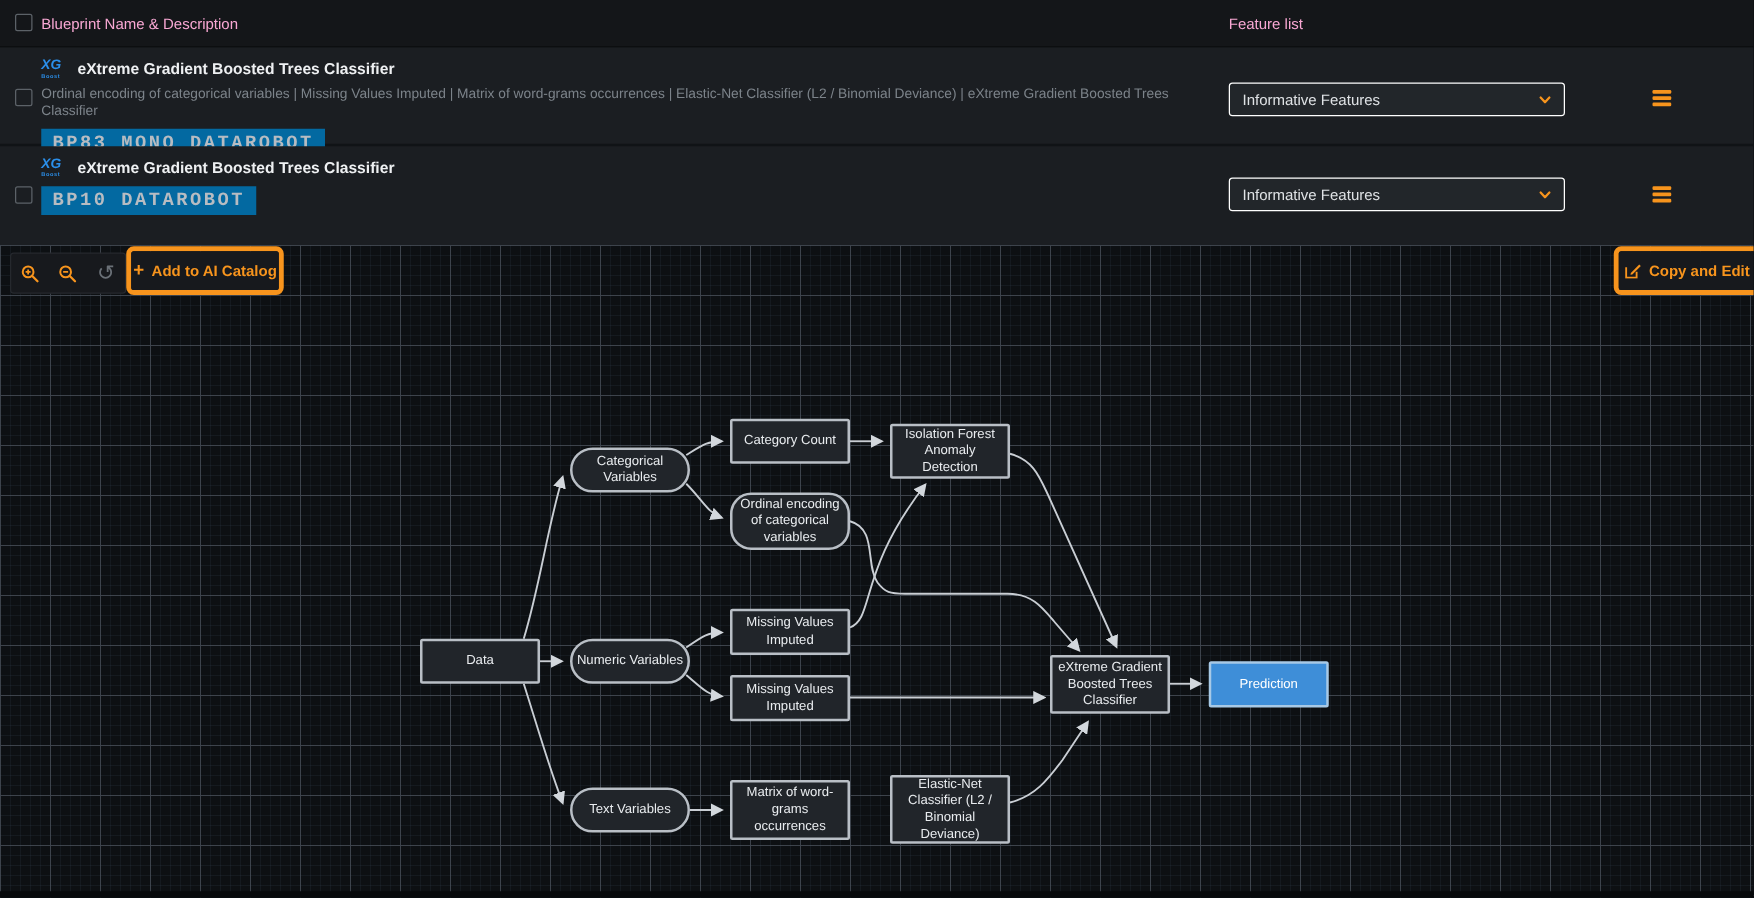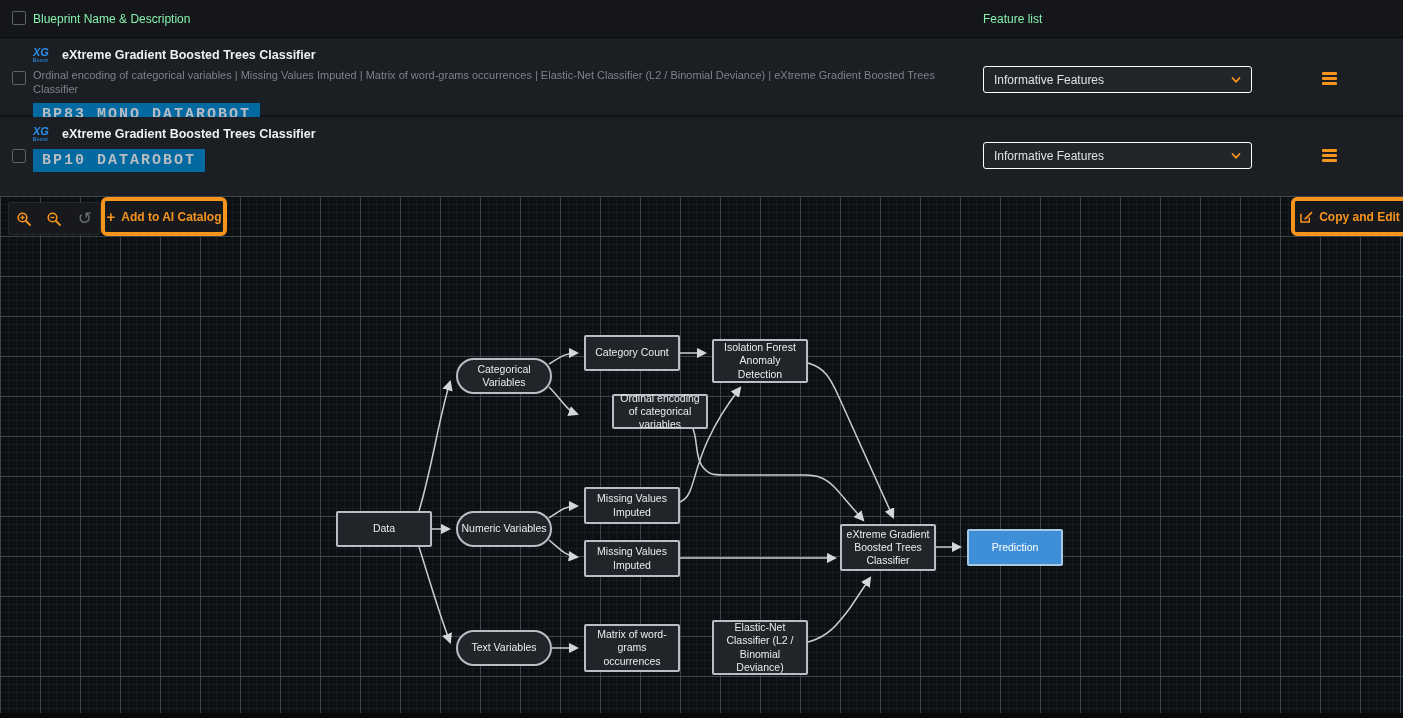--- a/index.html
+++ b/index.html
@@ -1,20 +1,20 @@
 <!DOCTYPE html>
 <html><head>
 <meta charset="utf-8">
 <style>
   html,body{margin:0;padding:0;background:#0b0d10;font-family:"Liberation Sans",sans-serif;}
   #app{position:relative;width:1403px;height:718px;overflow:hidden;background:#101316;}
 
   
   .thead{position:absolute;left:0;top:0;width:1403px;height:37px;background:#141619;border-bottom:1px solid #0a0c0e;}
-  .th{position:absolute;top:0;height:37px;display:flex;align-items:center;color:#86efac;font-size:12px;}
+  .th{position:absolute;top:0;height:37px;display:flex;align-items:center;color:#f9a8d4;font-size:12px;}
   .row{position:absolute;left:0;width:1403px;background:#1b1e22;border-bottom:2px solid #101316;}
   .row1{top:38px;height:77px;}
   .row2{top:117px;height:79px;}
   .checkbox{position:absolute;left:12px;width:14px;height:14px;border:1px solid #5c6268;border-radius:2px;background:transparent;box-sizing:border-box;}
   .row-main{position:absolute;left:33px;top:9px;}
   .title-line{display:flex;align-items:center;gap:7px;}
   .xglogo{display:inline-flex;flex-direction:column;align-items:flex-start;line-height:1;width:22px;}
   .xglogo .xg{color:#2b8fea;font-weight:bold;font-style:italic;font-size:11px;letter-spacing:0;}
   .xglogo .boost{color:#2b8fea;font-weight:bold;font-size:4.5px;letter-spacing:.5px;margin-top:1px;}
   .bp-title{color:#eef0f2;font-size:12.5px;font-weight:bold;}
@@ -59,21 +59,21 @@
   .node{position:absolute;display:flex;align-items:center;justify-content:center;text-align:center;
         background:#21252a;border:2px solid #b9bfc6;color:#e9ecef;font-size:10.5px;line-height:1.25;
         border-radius:2px;padding:2px;box-sizing:border-box;}
   .pill{border-radius:19px;}
   .primary{background:#3e8ed8;border-color:#a7c9e6;color:#ffffff;}
   .n0{left:336px;top:315px;width:96px;height:36px;}
   .n1{left:456px;top:162px;width:96px;height:36px;}
   .n2{left:456px;top:315px;width:96px;height:36px;}
   .n3{left:456px;top:434px;width:96px;height:36px;}
   .n4{left:584px;top:139px;width:96px;height:36px;text-align:center;}
-  .n5{left:612px;top:198px;width:96px;height:35px;}
+  .n5{left:584px;top:198px;width:96px;height:46px;border-radius:17px;}
   .n6{left:584px;top:291px;width:96px;height:37px;}
   .n7{left:584px;top:344px;width:96px;height:37px;}
   .n8{left:584px;top:428px;width:96px;height:48px;}
   .n9{left:712px;top:143px;width:96px;height:44px;}
   .n10{left:712px;top:424px;width:96px;height:55px;}
   .n11{left:840px;top:328px;width:96px;height:47px;}
   .n12{left:967px;top:333px;width:96px;height:37px;}
 </style>
 </head>
 <body>

